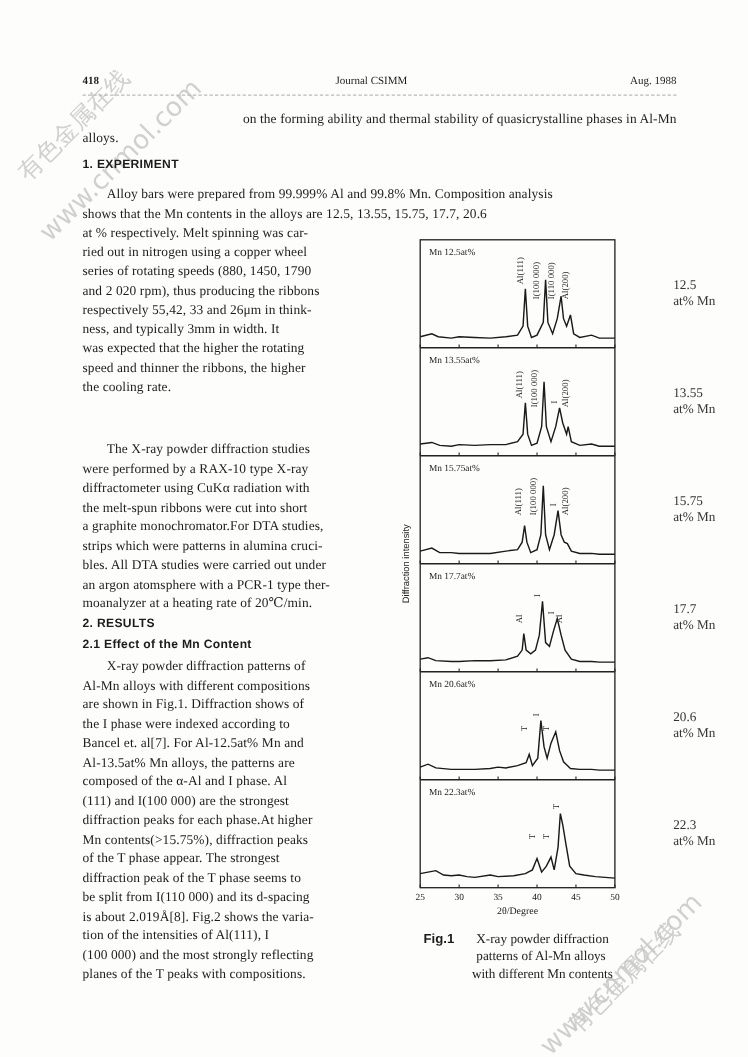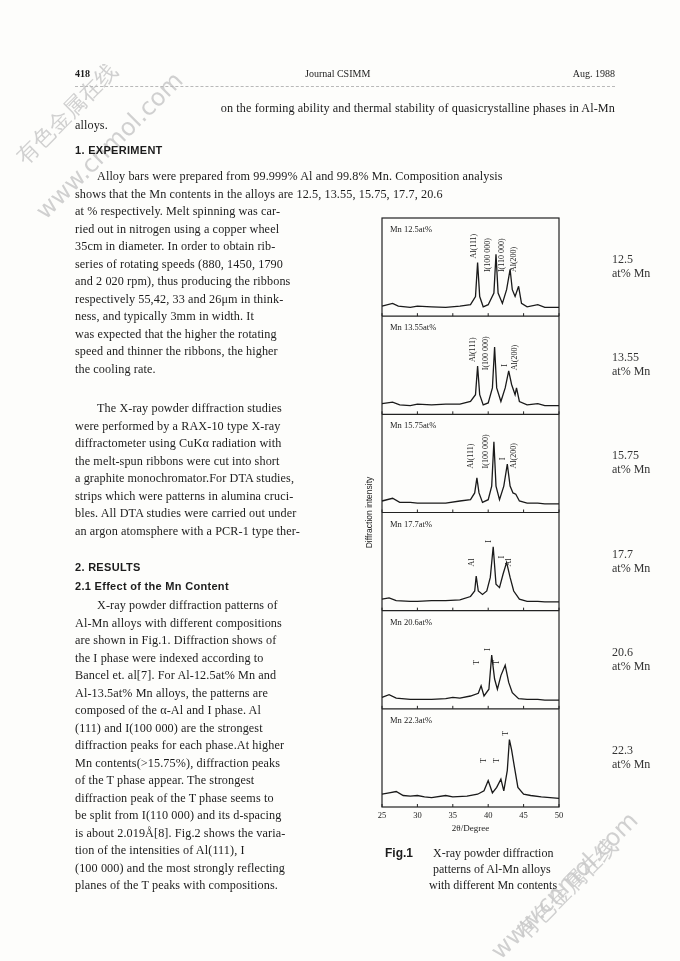--- a/index.html
+++ b/index.html
@@ -49,39 +49,39 @@
 <div class="line" style="left:75px;top:118px;">alloys.</div>
 
 <div class="heading" style="left:75px;top:144px;">1.  EXPERIMENT</div>
 
 <div class="line" style="left:97px;top:169px;">Alloy bars were prepared from 99.999% Al and 99.8% Mn. Composition analysis</div>
 <div class="line" style="left:75px;top:187px;">shows that the Mn contents in the alloys are 12.5, 13.55, 15.75, 17.7, 20.6</div>
 
 <div class="col" style="top:203px;">
   <div class="line">at % respectively. Melt spinning was car-</div>
   <div class="line">ried out in nitrogen using a copper wheel</div>
-  <div class="line">35cm in diameter. In order to obtain rib-</div>
   <div class="line">series of rotating speeds (880, 1450, 1790</div>
   <div class="line">and 2 020 rpm), thus producing the ribbons</div>
   <div class="line">respectively 55,42, 33 and 26μm in think-</div>
   <div class="line">ness, and typically 3mm in width. It</div>
   <div class="line">was expected that the higher the rotating</div>
   <div class="line">speed and thinner the ribbons, the higher</div>
   <div class="line">the cooling rate.</div>
 </div>
 
 <div class="col" style="top:400px;">
   <div class="line ind">The X-ray powder diffraction studies</div>
   <div class="line">were performed by a RAX-10 type X-ray</div>
   <div class="line">diffractometer using CuKα radiation with</div>
   <div class="line">the melt-spun ribbons were cut into short</div>
   <div class="line">a graphite monochromator.For DTA studies,</div>
   <div class="line">strips which were patterns in alumina cruci-</div>
   <div class="line">bles. All DTA studies were carried out under</div>
   <div class="line">an argon atomsphere with a PCR-1 type ther-</div>
+  <div class="line">moanalyzer at a heating rate of 20℃/min.</div>
 </div>
 
 <div class="heading" style="left:75px;top:561px;">2.  RESULTS</div>
 <div class="heading" style="left:75px;top:580px;font-weight:bold;">2.1  Effect of the Mn Content</div>
 
 <div class="col" style="top:597px;">
   <div class="line ind">X-ray powder diffraction patterns of</div>
   <div class="line">Al-Mn alloys with different compositions</div>
   <div class="line">are shown in Fig.1. Diffraction shows of</div>
   <div class="line">the I phase were indexed according to</div>

